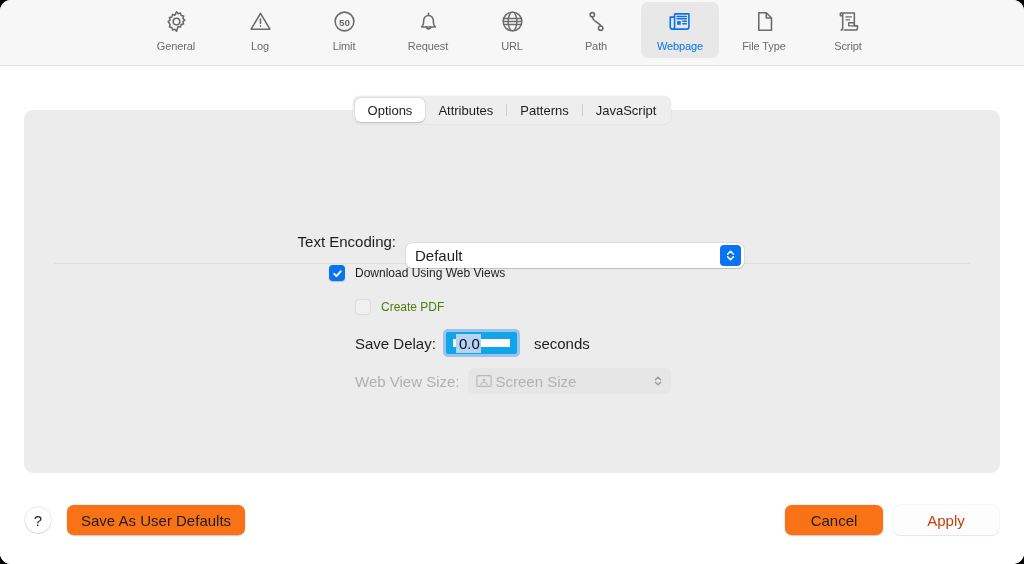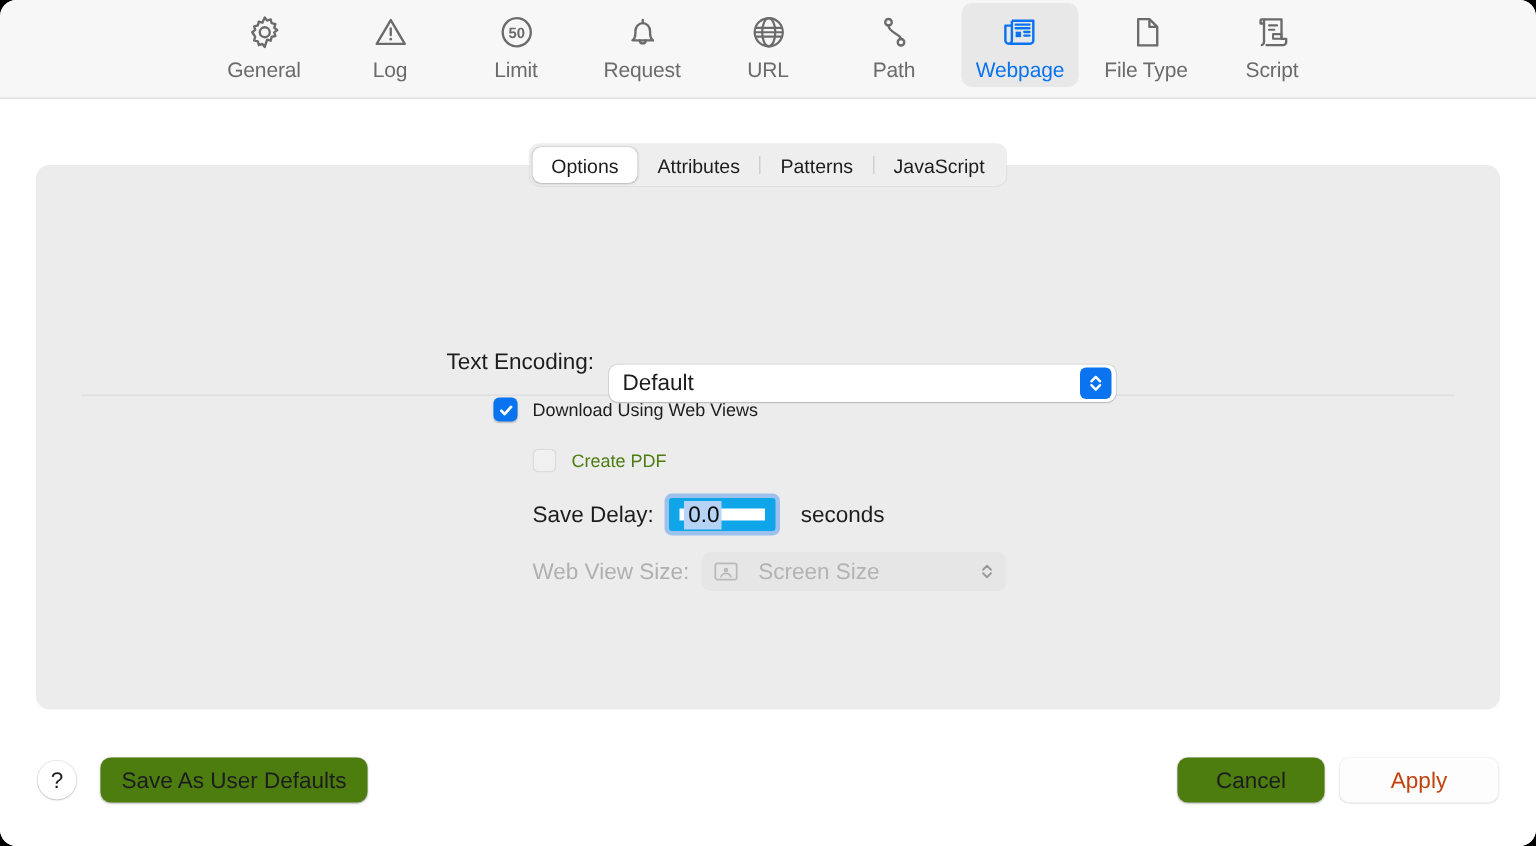--- a/index.html
+++ b/index.html
@@ -57,21 +57,21 @@
     background: #e8e8e8;
     color: #0a74f0;
   }
   .tb-icon {
     height: 28px;
     display: flex;
     align-items: center;
     justify-content: center;
   }
   .tb-label {
-    font-size: 14px;
+    font-size: 11px;
     line-height: 16px;
     margin-top: 3px;
     white-space: nowrap;
     letter-spacing: -0.1px;
   }
   .tb-item svg { display: block; }
 
   
   .body-area {
     flex: 1;
@@ -252,21 +252,21 @@
   
   .footer {
     height: 88px;
     min-height: 88px;
     position: relative;
     background: #ffffff;
   }
   .btn {
     height: 30px;
     border-radius: 7px;
-    background: #4d7c0f;
+    background: #f97316;
     box-shadow: 0 0.5px 1.2px rgba(0,0,0,0.20), 0 0 0 0.5px rgba(0,0,0,0.07);
     display: flex;
     align-items: center;
     justify-content: center;
     font-size: 15px;
     color: #1d1d1f;
     padding: 0 14px;
     box-sizing: border-box;
     position: absolute;
     cursor: default;
@@ -461,21 +461,21 @@
       <div class="row" style="left:331px; top:258px;">
         <div class="rlabel dim">Web View Size:</div>
         <div class="popup disabled" style="width:203px; margin-left:8px; height:26px;">
           <span class="mon-icon">
             <svg width="16" height="14" viewBox="0 0 18 15" fill="none" stroke="#b9b9b9" stroke-width="1.3">
               <rect x="1" y="1.4" width="16" height="12.2" rx="1.6"></rect>
               <circle cx="9" cy="6.3" r="1.7" fill="#b9b9b9" stroke="none"></circle>
               <path d="M5.3 11.4c.6-1.6 2-2.5 3.7-2.5s3.1.9 3.7 2.5" stroke-linecap="round"></path>
             </svg>
           </span>
-          <span class="ptext" style="padding-left:14px;">Screen Size</span>
+          <span class="ptext" style="padding-left:4px;">Screen Size</span>
           <span class="chev-gray">
             <svg width="10" height="13" viewBox="0 0 11 13" fill="none" stroke="#9a9a9a" stroke-width="1.4" stroke-linecap="round" stroke-linejoin="round">
               <path d="M2.6 5.2L5.5 2.3l2.9 2.9"></path>
               <path d="M2.6 7.8l2.9 2.9 2.9-2.9"></path>
             </svg>
           </span>
         </div>
       </div>
 
     </div>

